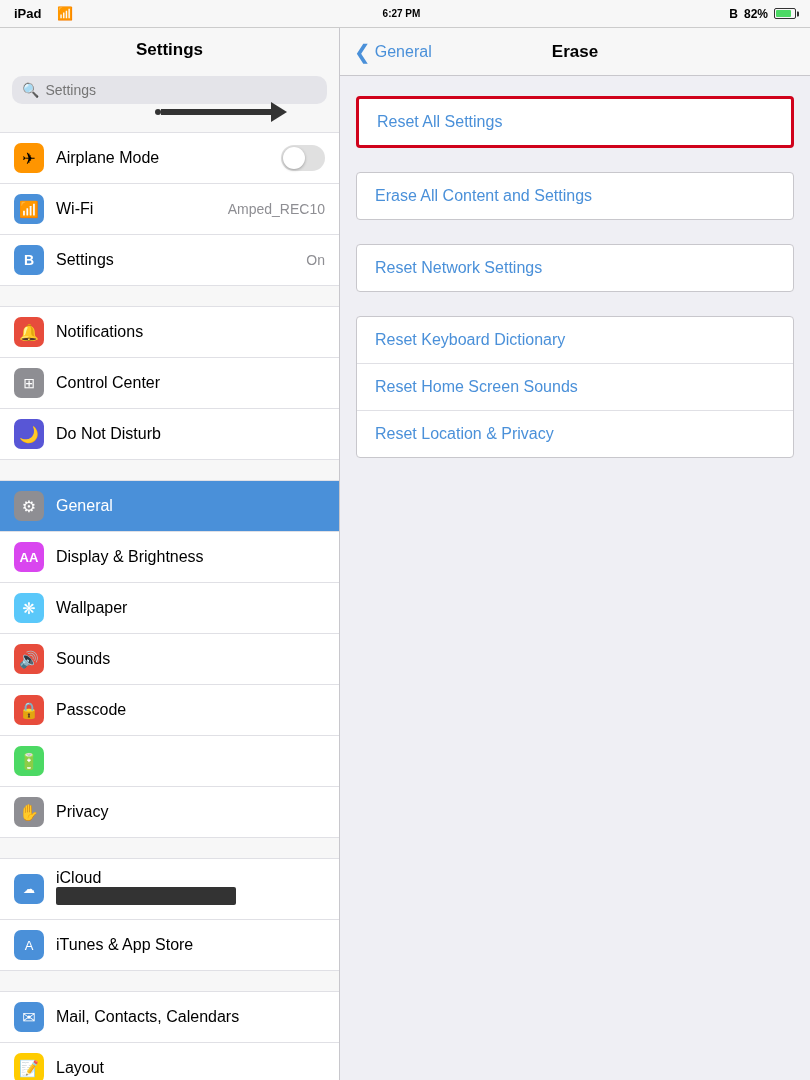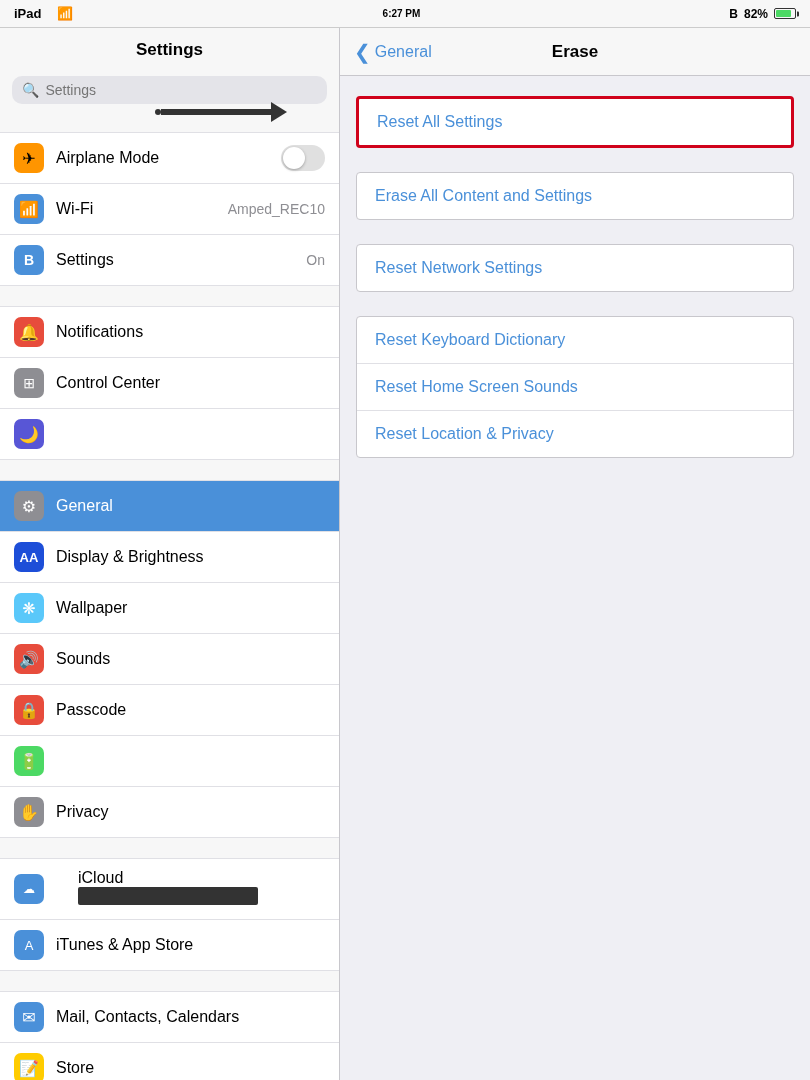--- a/index.html
+++ b/index.html
@@ -232,21 +232,21 @@
       display: inline-block;
     }
 
     .icon-airplane { background: #ff9500; }
     .icon-wifi { background: #4a90d9; }
     .icon-bluetooth { background: #4a90d9; }
     .icon-notifications { background: #e74c3c; }
     .icon-control { background: #8e8e93; }
     .icon-dnd { background: #5856d6; }
     .icon-general { background: #8e8e93; }
-    .icon-display { background: #1d4ed8; }
+    .icon-display { background: #d946ef; }
     .icon-wallpaper { background: #5ac8fa; }
     .icon-sounds { background: #e74c3c; }
     .icon-passcode { background: #e74c3c; }
     .icon-battery { background: #4cd964; }
     .icon-privacy { background: #8e8e93; }
     .icon-icloud { background: #4a90d9; }
     .icon-itunes { background: #4a90d9; }
     .icon-mail { background: #4a90d9; }
     .icon-notes { background: #ffcc00; }
   </style>
@@ -314,20 +314,21 @@
       <div class="sidebar-item">
         <div class="item-icon icon-notifications" style="color:white; font-size:16px;">🔔</div>
         <span class="item-label">Notifications</span>
       </div>
       <div class="sidebar-item">
         <div class="item-icon icon-control" style="color:white; font-size:14px;">⊞</div>
         <span class="item-label">Control Center</span>
       </div>
       <div class="sidebar-item">
         <div class="item-icon icon-dnd" style="color:white; font-size:16px;">🌙</div>
+        <span class="item-label">Do Not Disturb</span>
       </div>
     </div>
 
     <div class="sidebar-group-gap"></div>
 
     <div class="sidebar-section">
       <div class="sidebar-item active">
         <div class="item-icon icon-general" style="color:white; font-size:16px;">⚙</div>
         <span class="item-label">General</span>
       </div>
@@ -354,42 +355,42 @@
         <div class="item-icon icon-privacy" style="color:white; font-size:16px;">✋</div>
         <span class="item-label">Privacy</span>
       </div>
     </div>
 
     <div class="sidebar-group-gap"></div>
 
     <div class="sidebar-section">
       <div class="sidebar-item">
         <div class="item-icon icon-icloud" style="color:white; font-size:12px;">☁</div>
-        <div style="flex:1;margin-left:22px;">
+        <div style="flex:1;">
           <span class="item-label">iCloud</span>
           <br>
           <span class="redacted-bar"></span>
         </div>
       </div>
       <div class="sidebar-item">
         <div class="item-icon icon-itunes" style="color:white; font-size:13px;">A</div>
         <span class="item-label">iTunes &amp; App Store</span>
       </div>
     </div>
 
     <div class="sidebar-group-gap"></div>
 
     <div class="sidebar-section">
       <div class="sidebar-item">
         <div class="item-icon icon-mail" style="color:white; font-size:16px;">✉</div>
         <span class="item-label">Mail, Contacts, Calendars</span>
       </div>
       <div class="sidebar-item">
         <div class="item-icon icon-notes" style="color:#333; font-size:16px;">📝</div>
-        <span class="item-label">Store</span>
+        <span class="item-label">Layout</span>
       </div>
     </div>
 
   </div>
 
   <div class="right-panel">
     <div class="nav-bar">
       <div class="nav-back">
         <span class="chevron-left">❮</span>
         <span>General</span>

